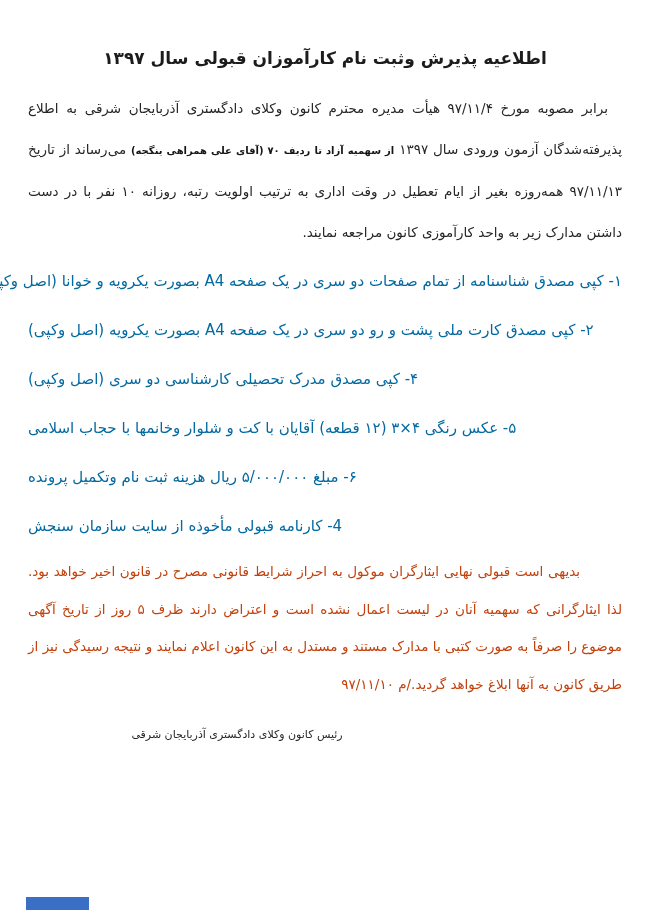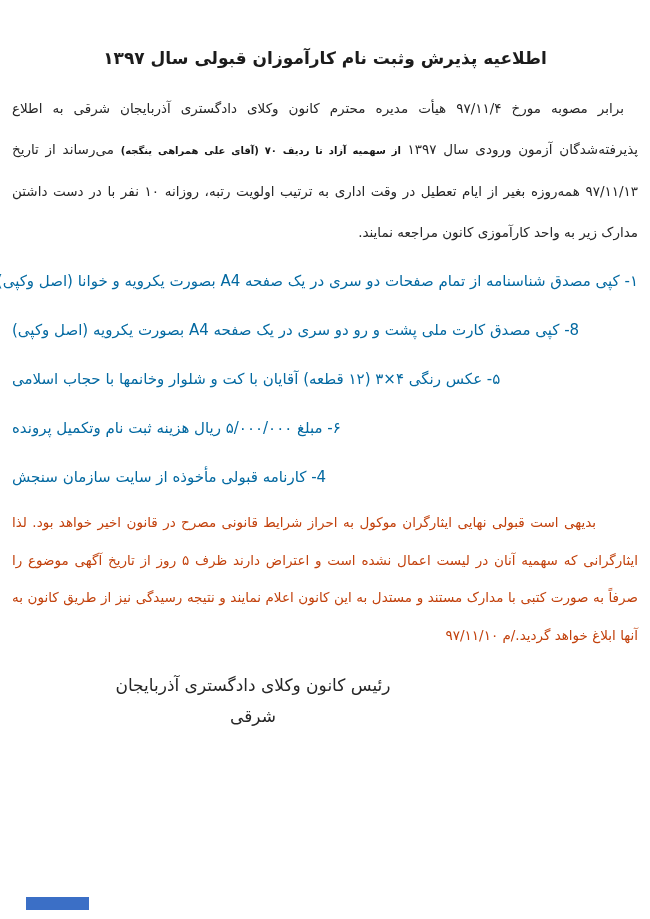--- a/index.html
+++ b/index.html
@@ -7,21 +7,21 @@
     padding: 0;
     background: #ffffff;
   }
   .page {
     position: relative;
     width: 650px;
     height: 919px;
     margin: 0;
     background: #ffffff;
     box-sizing: border-box;
-    padding: 0 12px;
+    padding: 0 28px;
     direction: rtl;
     font-family: "DejaVu Sans", sans-serif;
     color: #222222;
     overflow: hidden;
   }
   .doc-title {
     margin: 0;
     padding-top: 48px;
     text-align: center;
     font-size: 17px;
@@ -56,21 +56,21 @@
     text-indent: 42px;
     font-size: 13.5px;
     line-height: 37.5px;
     color: #c2410c;
   }
   .signature {
     margin-top: 16px;
     width: 320px;
     margin-right: 225px;
     text-align: center;
-    font-size: 17px;
+    font-size: 11px;
     line-height: 31px;
     color: #262626;
   }
   .blue-bar {
     position: absolute;
     left: 26px;
     top: 897px;
     width: 63px;
     height: 13px;
     background: #3b6fc6;
@@ -80,21 +80,22 @@
 <body>
 
 <div class="page">
 
   <h1 class="doc-title">اطلاعیه پذیرش وثبت نام کارآموزان قبولی سال ۱۳۹۷</h1>
 
   <p class="intro"><span>برابر مصوبه مورخ ۹۷/۱۱/۴ هیأت مدیره محترم کانون وکلای دادگستری آذربایجان شرقی به اطلاع پذیرفته‌شدگان آزمون ورودی سال ۱۳۹۷ </span><b>از سهمیه آزاد تا ردیف ۷۰ (آقای علی همراهی ینگجه)</b><span> می‌رساند از تاریخ ۹۷/۱۱/۱۳ همه‌روزه بغیر از ایام تعطیل در وقت اداری به ترتیب اولویت رتبه، روزانه ۱۰ نفر با در دست داشتن مدارک زیر به واحد کارآموزی کانون مراجعه نمایند.</span></p>
 
   <div class="doc-list">
     <div class="doc-item">۱- کپی مصدق شناسنامه از تمام صفحات دو سری در یک صفحه A4 بصورت یکرویه و خوانا (اصل وکپی)</div>
-    <div class="doc-item">8- کپی مصدق کارت ملی پشت و رو دو سری در یک صفحه A4 بصورت یکرویه (اصل وکپی)</div>
+    <div class="doc-item">۲- کپی مصدق کارت ملی پشت و رو دو سری در یک صفحه A4 بصورت یکرویه (اصل وکپی)</div>
+    <div class="doc-item">۴- کپی مصدق مدرک تحصیلی کارشناسی دو سری (اصل وکپی)</div>
     <div class="doc-item">۵- عکس رنگی ۴×۳ (۱۲ قطعه) آقایان با کت و شلوار وخانمها با حجاب اسلامی</div>
     <div class="doc-item">۶- مبلغ ۵/۰۰۰/۰۰۰ ریال هزینه ثبت نام وتکمیل پرونده</div>
     <div class="doc-item">4- کارنامه قبولی مأخوذه از سایت سازمان سنجش</div>
   </div>
 
   <p class="closing">بدیهی است قبولی نهایی ایثارگران موکول به احراز شرایط قانونی مصرح در قانون اخیر خواهد بود. لذا ایثارگرانی که سهمیه آنان در لیست اعمال نشده است و اعتراض دارند ظرف ۵ روز از تاریخ آگهی موضوع را صرفاً به صورت کتبی با مدارک مستند و مستدل به این کانون اعلام نمایند و نتیجه رسیدگی نیز از طریق کانون به آنها ابلاغ خواهد گردید./م ۹۷/۱۱/۱۰</p>
 
   <div class="signature">
     <div>رئیس کانون وکلای دادگستری آذربایجان شرقی</div>
   </div>

